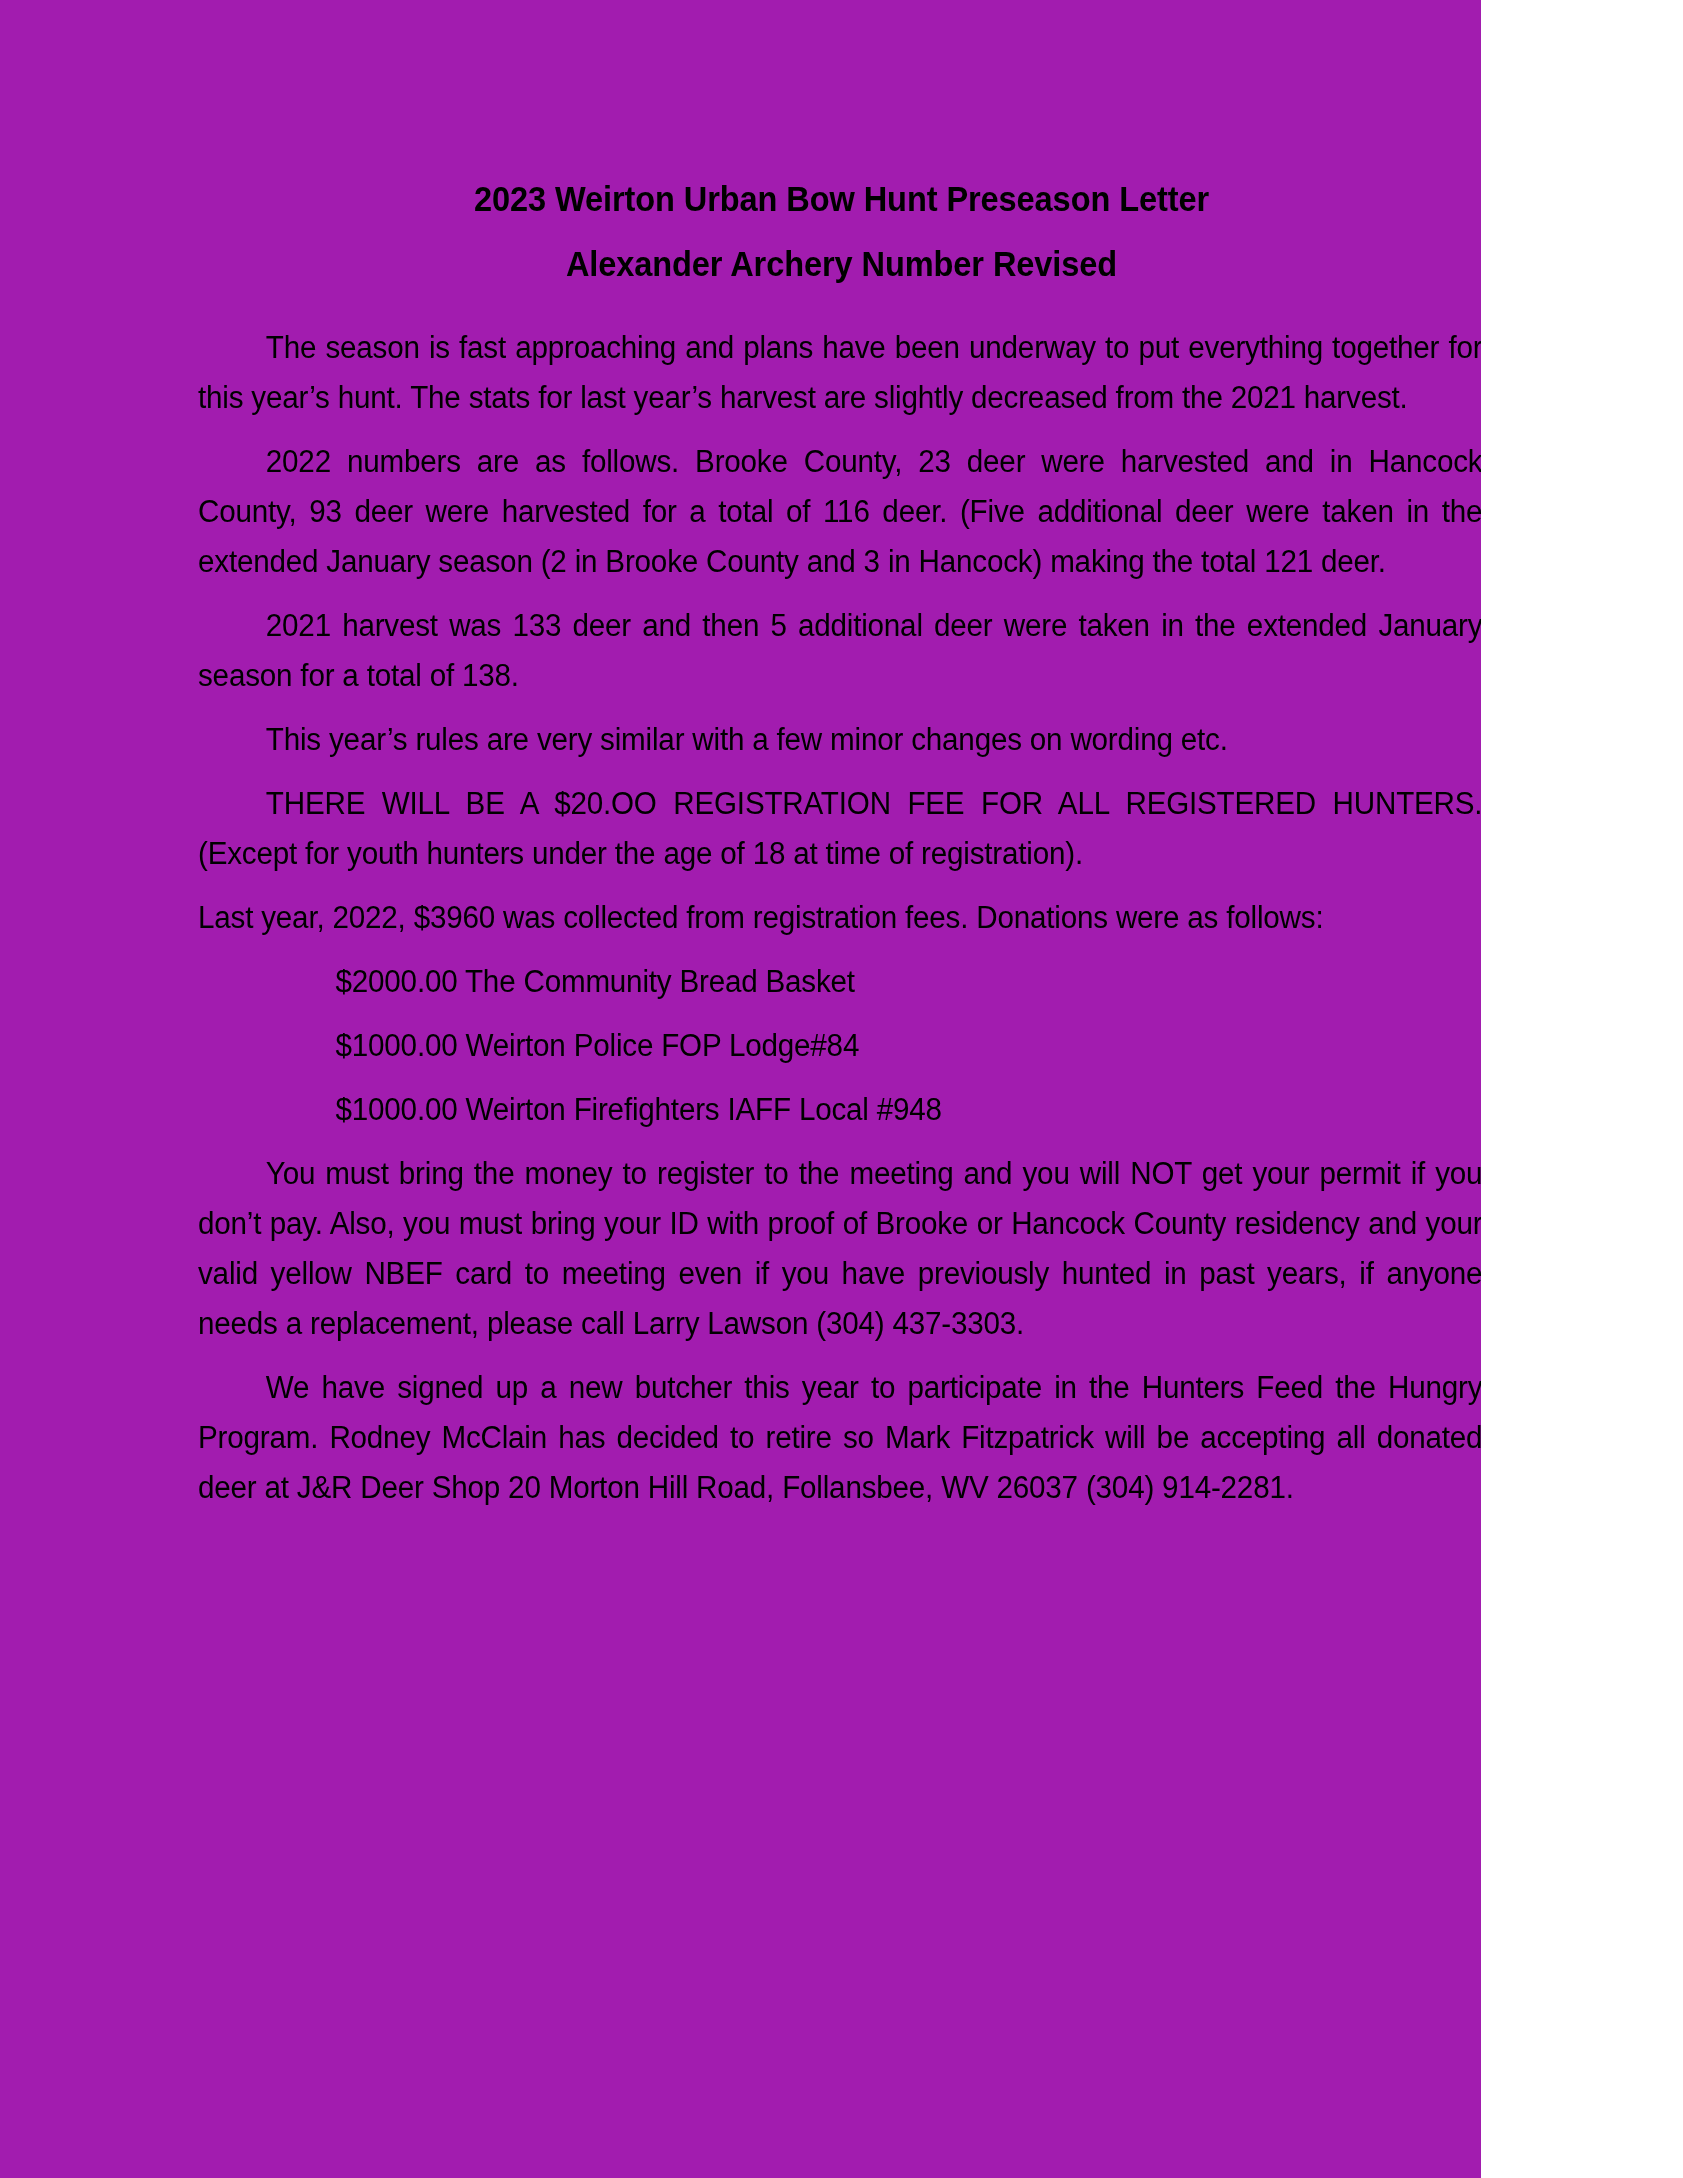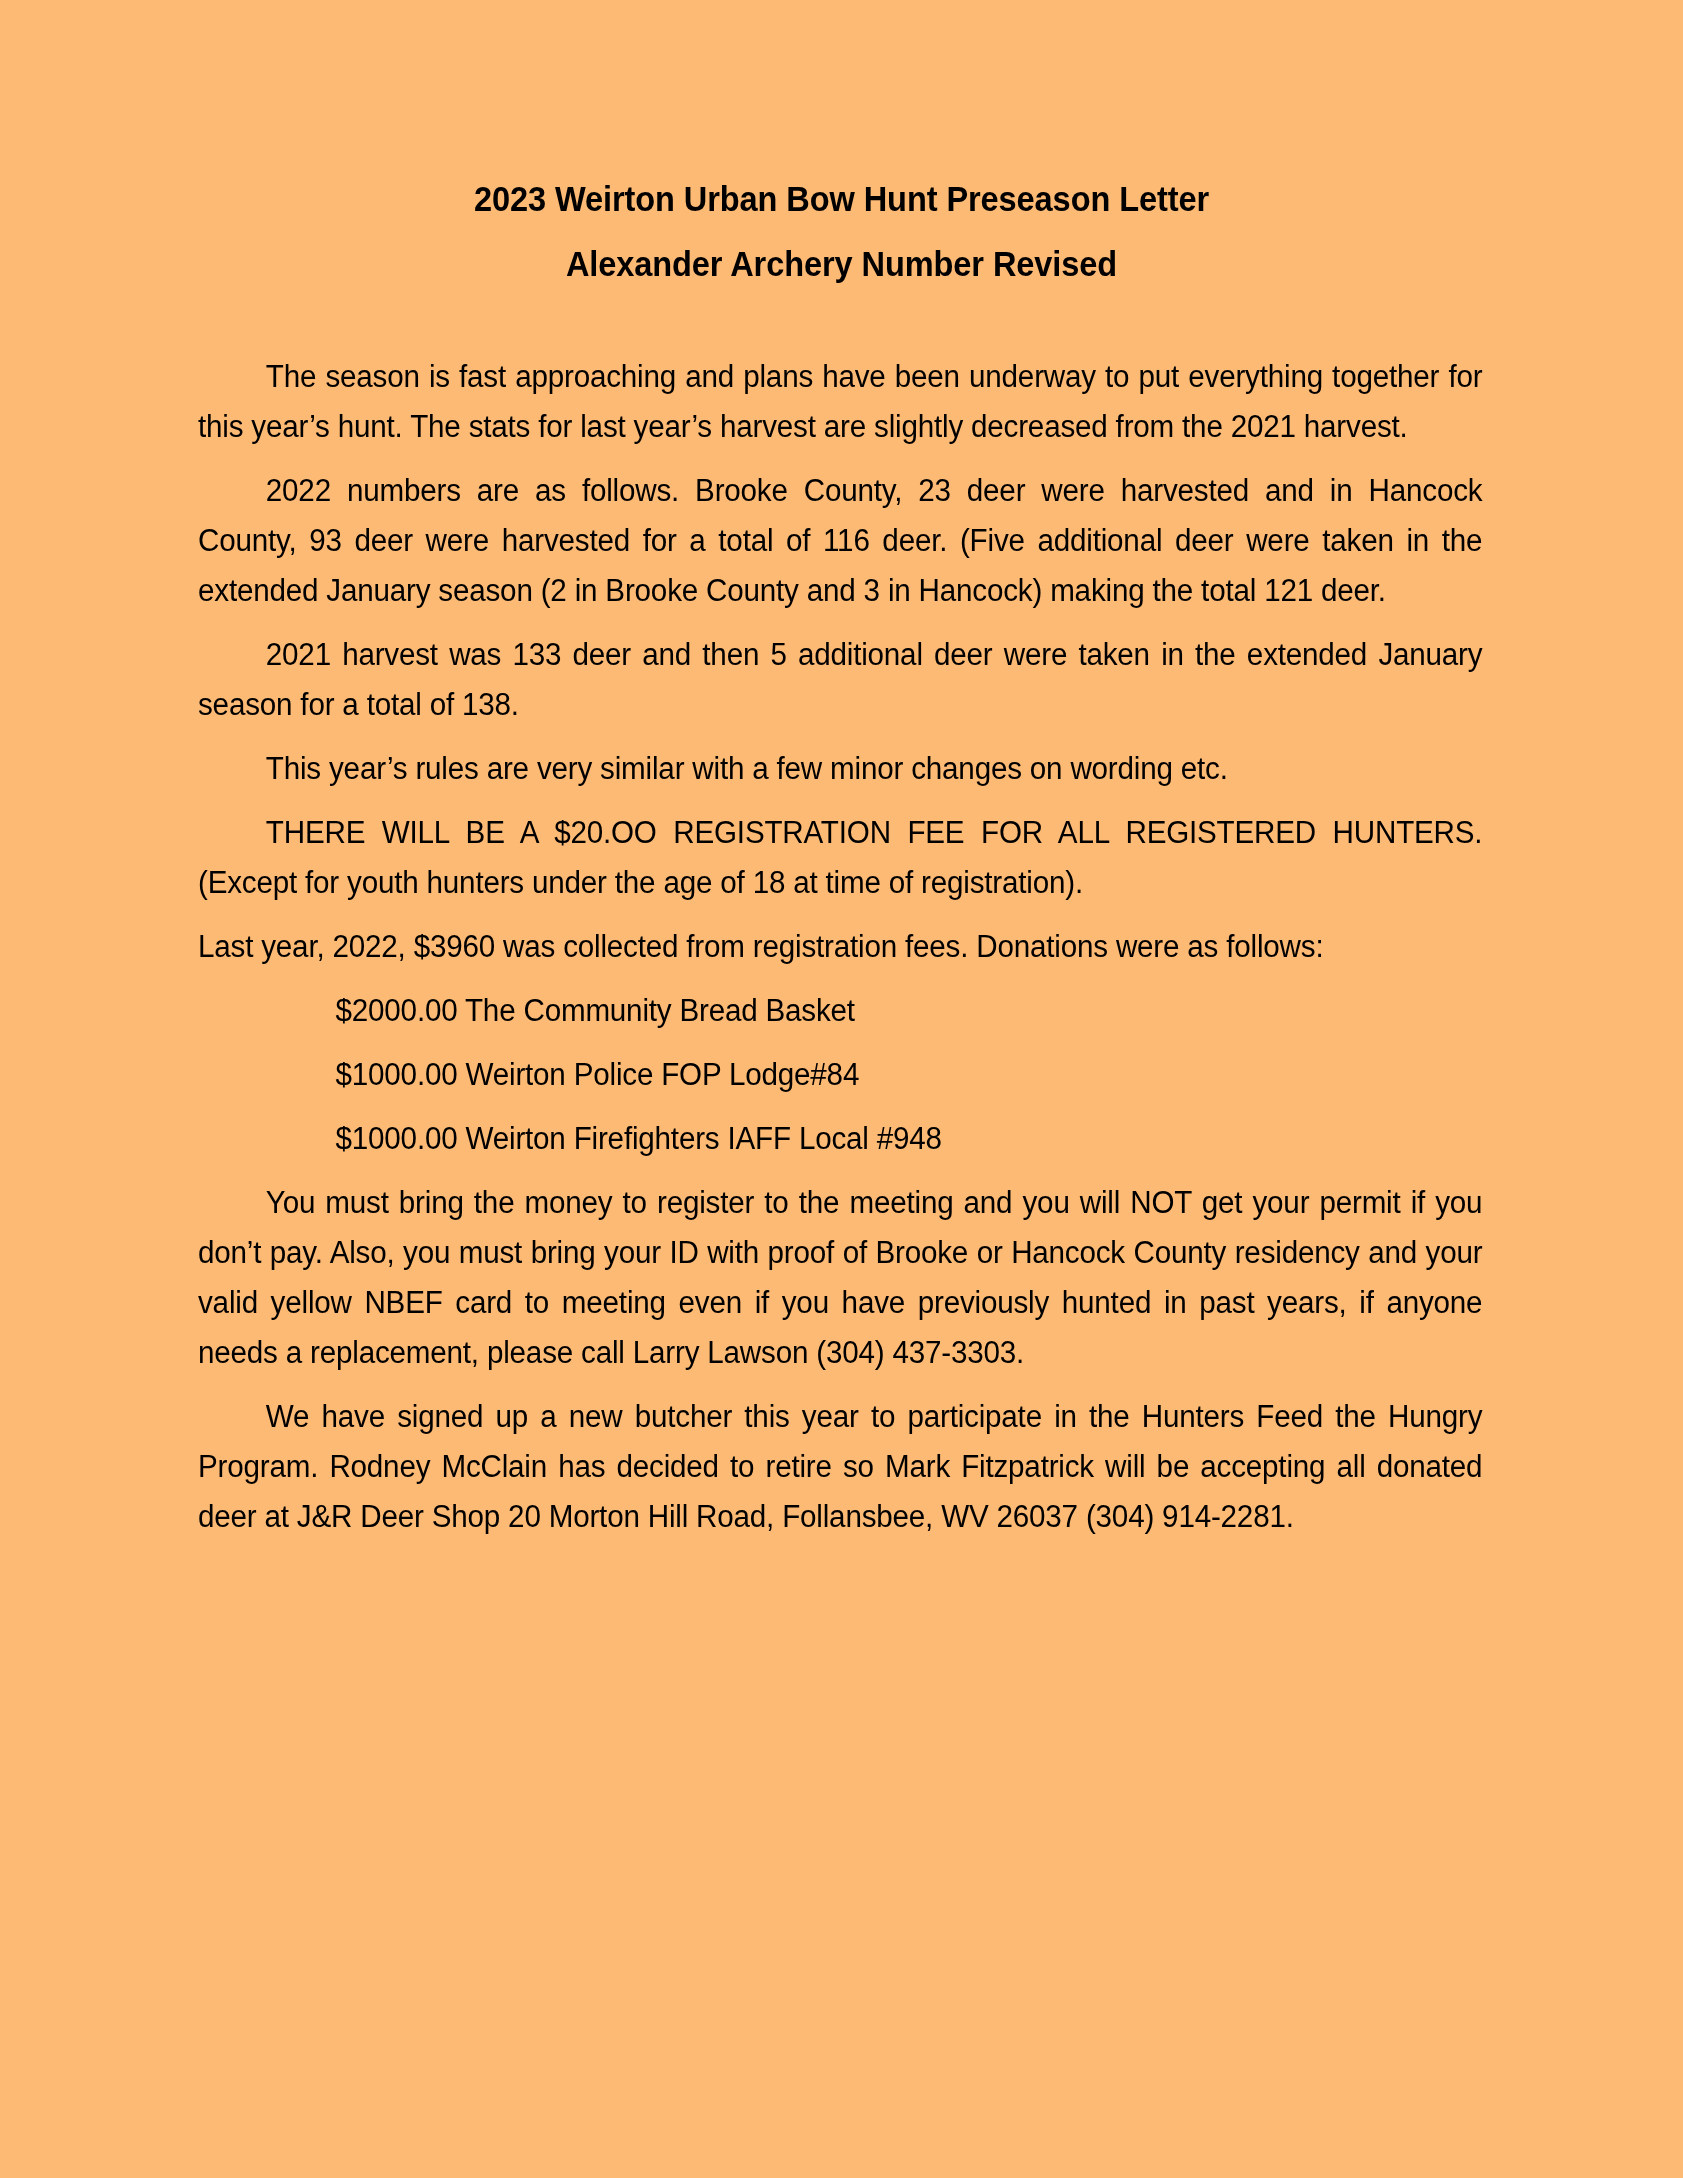--- a/index.html
+++ b/index.html
@@ -10,23 +10,23 @@
   }
   body {
     width: 1683px;
     height: 2178px;
     font-family: "Liberation Sans", "DejaVu Sans", sans-serif;
     color: #000000;
     -webkit-font-smoothing: antialiased;
   }
   .page {
     position: relative;
-    width: 1683px;
+    width: 1481px;
     height: 2178px;
-    background: #fdba74;
+    background: #a21caf;
     box-sizing: border-box;
     padding: 0;
     overflow: hidden;
   }
   .content {
     position: absolute;
     left: 198px;
     top: 0;
     width: 1287px;
   }
@@ -49,21 +49,21 @@
     font-weight: bold;
     text-align: center;
     letter-spacing: -0.1px;
     line-height: 1.0;
     margin: 0;
     transform: scaleX(0.93);
     transform-origin: center top;
   }
   
   .body-block {
-    margin-top: 71px;
+    margin-top: 42px;
   }
   p.para {
     font-size: 31px;
     line-height: 50px;
     text-align: justify;
     text-justify: inter-word;
     margin: 0 0 14px 0;
     letter-spacing: -0.2px;
     word-spacing: 0px;
     transform: scaleX(0.955);

